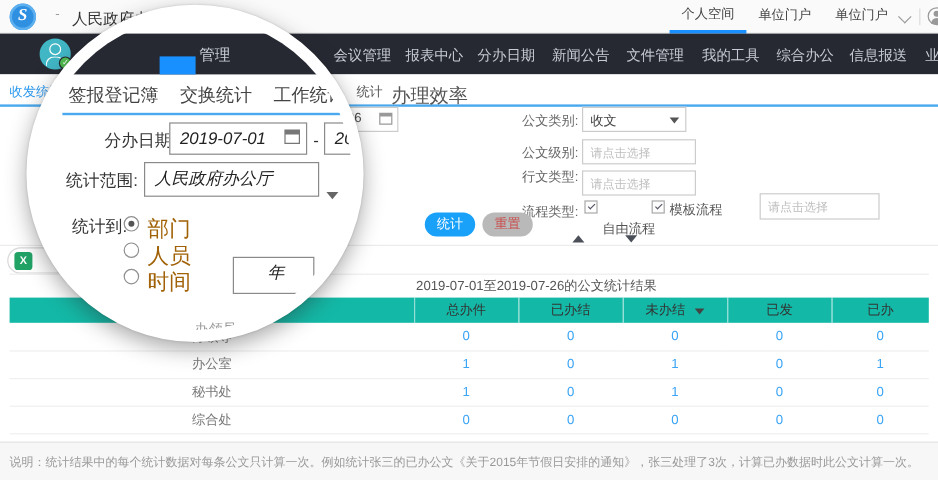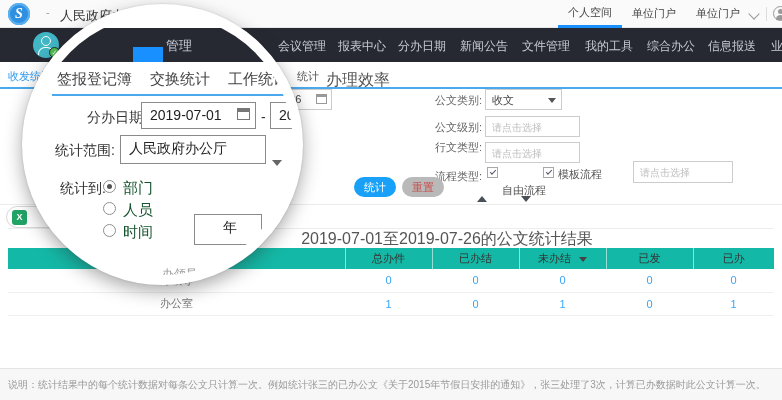--- a/index.html
+++ b/index.html
@@ -55,21 +55,21 @@
   .tri-up{position:absolute;width:0;height:0;border-left:5px solid transparent;border-right:5px solid transparent;border-bottom:6px solid #4a4f58;}
   .tri-down{position:absolute;width:0;height:0;border-left:5px solid transparent;border-right:5px solid transparent;border-top:6px solid #4a4f58;}
 
   
   .excel-pill{position:absolute;left:6px;top:206px;width:70px;height:22px;border:1px solid #d8d8d8;border-radius:11px;background:#fff;}
   .xl-ico{position:absolute;left:5px;top:3px;width:15px;height:15px;border-radius:3px;background:#21a366;color:#fff;
           font-size:9px;font-weight:bold;text-align:center;line-height:15px;}
 
   
   .stats{position:absolute;left:8px;top:228px;width:766px;}
-  .t-title{height:20px;border-top:1px solid #ededed;font-size:16px;color:#555;text-align:center;line-height:20px;}
+  .t-title{height:20px;border-top:1px solid #ededed;font-size:11px;color:#555;text-align:center;line-height:20px;}
   .t-title span{position:relative;left:56px;}
   table.grid{width:766px;border-collapse:collapse;table-layout:fixed;}
   table.grid th{height:21px;background:#14b8a6;font-size:11px;font-weight:normal;color:#333;border-left:1px solid rgba(255,255,255,.55);}
   table.grid th:first-child{border-left:none;}
   table.grid td{height:23px;border-bottom:1px solid #efefef;font-size:11px;text-align:center;}
   td.rowname{color:#777;}
   td.cellval{color:#3aa4f5;cursor:pointer;}
   .th-caret{display:inline-block;width:0;height:0;border-left:4px solid transparent;border-right:4px solid transparent;border-top:5px solid #444;margin-left:8px;vertical-align:middle;}
 
   
@@ -81,27 +81,27 @@
         background:#fff;overflow:hidden;z-index:40;
         box-shadow:0 6px 18px rgba(40,40,40,.40), 0 0 2px rgba(0,0,0,.18);}
   .l-navband{position:absolute;left:-10px;top:14px;width:301px;height:34px;background:#262932;}
   .l-bluetab{position:absolute;left:173px;top:14px;width:62px;height:34px;background:#1890ff;color:#fff;font-size:13px;
              text-align:center;line-height:34px;}
   .l-bluefrag{position:absolute;left:101px;top:33px;width:30px;height:15px;background:#1890ff;}
   .l-navfrag{position:absolute;left:134px;top:23px;font-size:13px;color:#c9ced6;text-align:center;}
   .l-tab{position:absolute;top:56px;font-size:15px;color:#444;white-space:nowrap;cursor:pointer;}
   .l-line{position:absolute;left:20px;top:80px;width:275px;height:2px;background:#4aa9ee;}
   .l-label{position:absolute;font-size:14px;color:#333;white-space:nowrap;}
-  .l-box{position:absolute;border:1px solid #8a8a8a;background:#fff;}
+  .l-box{position:absolute;border:1px solid #8a8a8a;background:#fff;font-style:italic;}
   .l-box .val{position:absolute;left:8px;top:4px;font-size:14px;color:#222;white-space:nowrap;}
   .cal-lg{position:absolute;right:5px;top:5px;width:13px;height:12px;border:1px solid #777;border-top:4px solid #777;}
   .l-caret{position:absolute;left:240px;top:146px;width:0;height:0;border-left:5px solid transparent;border-right:5px solid transparent;border-top:6px solid #666;}
   .radio{position:absolute;width:13px;height:13px;border:1px solid #8f8f8f;border-radius:50%;background:#fff;}
   .radio.on::before{content:"";position:absolute;left:3px;top:3px;width:5px;height:5px;border-radius:50%;background:#555;}
-  .radio-label{position:absolute;font-size:15px;color:#14532d;white-space:nowrap;}
+  .radio-label{position:absolute;font-size:18px;color:#a16207;white-space:nowrap;}
   .l-rowfrag{position:absolute;left:130px;top:252px;font-size:12px;color:#9a9a9a;}
 </style>
 </head>
 <body>
 
 <div class="screen">
 
   <div class="topbar">
     <div class="logo">S</div>
     <div class="t-sep">-</div>
@@ -139,21 +139,21 @@
     <div class="subtab" style="left:297px">统计</div>
     <div class="subtab small" style="left:326px;top:8px">办理效率</div>
   </div>
 
   <div class="box" style="left:238px;top:89px;width:94px;height:21px">
     <span class="val">2019-07-26</span>
     <span class="cal"></span>
   </div>
   <div id="filter-rows">
       <div class="fld-label" style="left: 428px; top: 93px;">公文类别:</div>
-      <div class="box" style="left: 485px; top: 89px; width: 77px; height: 21px;">
+      <div class="box" style="left: 485px; top: 89px; width: 87px; height: 21px;">
         <span class="val">收文</span>
         <span class="dn-caret"></span>
       </div>
       <div class="fld-label" style="left: 428px; top: 120px;">公文级别:</div>
       <div class="box" style="left: 485px; top: 116px; width: 95px; height: 21px;">
         <span class="ph">请点击选择</span>
       </div>
       <div class="fld-label" style="left: 428px; top: 140px; text-align: right;">行文类型:</div>
       <div class="box" style="left: 485px; top: 142px; width: 95px; height: 21px;">
         <span class="ph">请点击选择</span>
@@ -215,20 +215,36 @@
             <td class="cellval">0</td>
           </tr>
           <tr>
             <td class="rowname">办公室</td>
             <td class="cellval">1</td>
             <td class="cellval">0</td>
             <td class="cellval">1</td>
             <td class="cellval">0</td>
             <td class="cellval">1</td>
           </tr>
+          <tr>
+            <td class="rowname">秘书处</td>
+            <td class="cellval">1</td>
+            <td class="cellval">0</td>
+            <td class="cellval">1</td>
+            <td class="cellval">0</td>
+            <td class="cellval">0</td>
+          </tr>
+          <tr>
+            <td class="rowname">综合处</td>
+            <td class="cellval">0</td>
+            <td class="cellval">0</td>
+            <td class="cellval">0</td>
+            <td class="cellval">0</td>
+            <td class="cellval">0</td>
+          </tr>
         </tbody>
     </table>
   </div>
 
   <div class="notebar">
     <div>说明：统计结果中的每个统计数据对每条公文只计算一次。例如统计张三的已办公文《关于2015年节假日安排的通知》，张三处理了3次，计算已办数据时此公文计算一次。</div>
   </div>
 
   <div class="lens">
     <div class="l-navband"></div>

